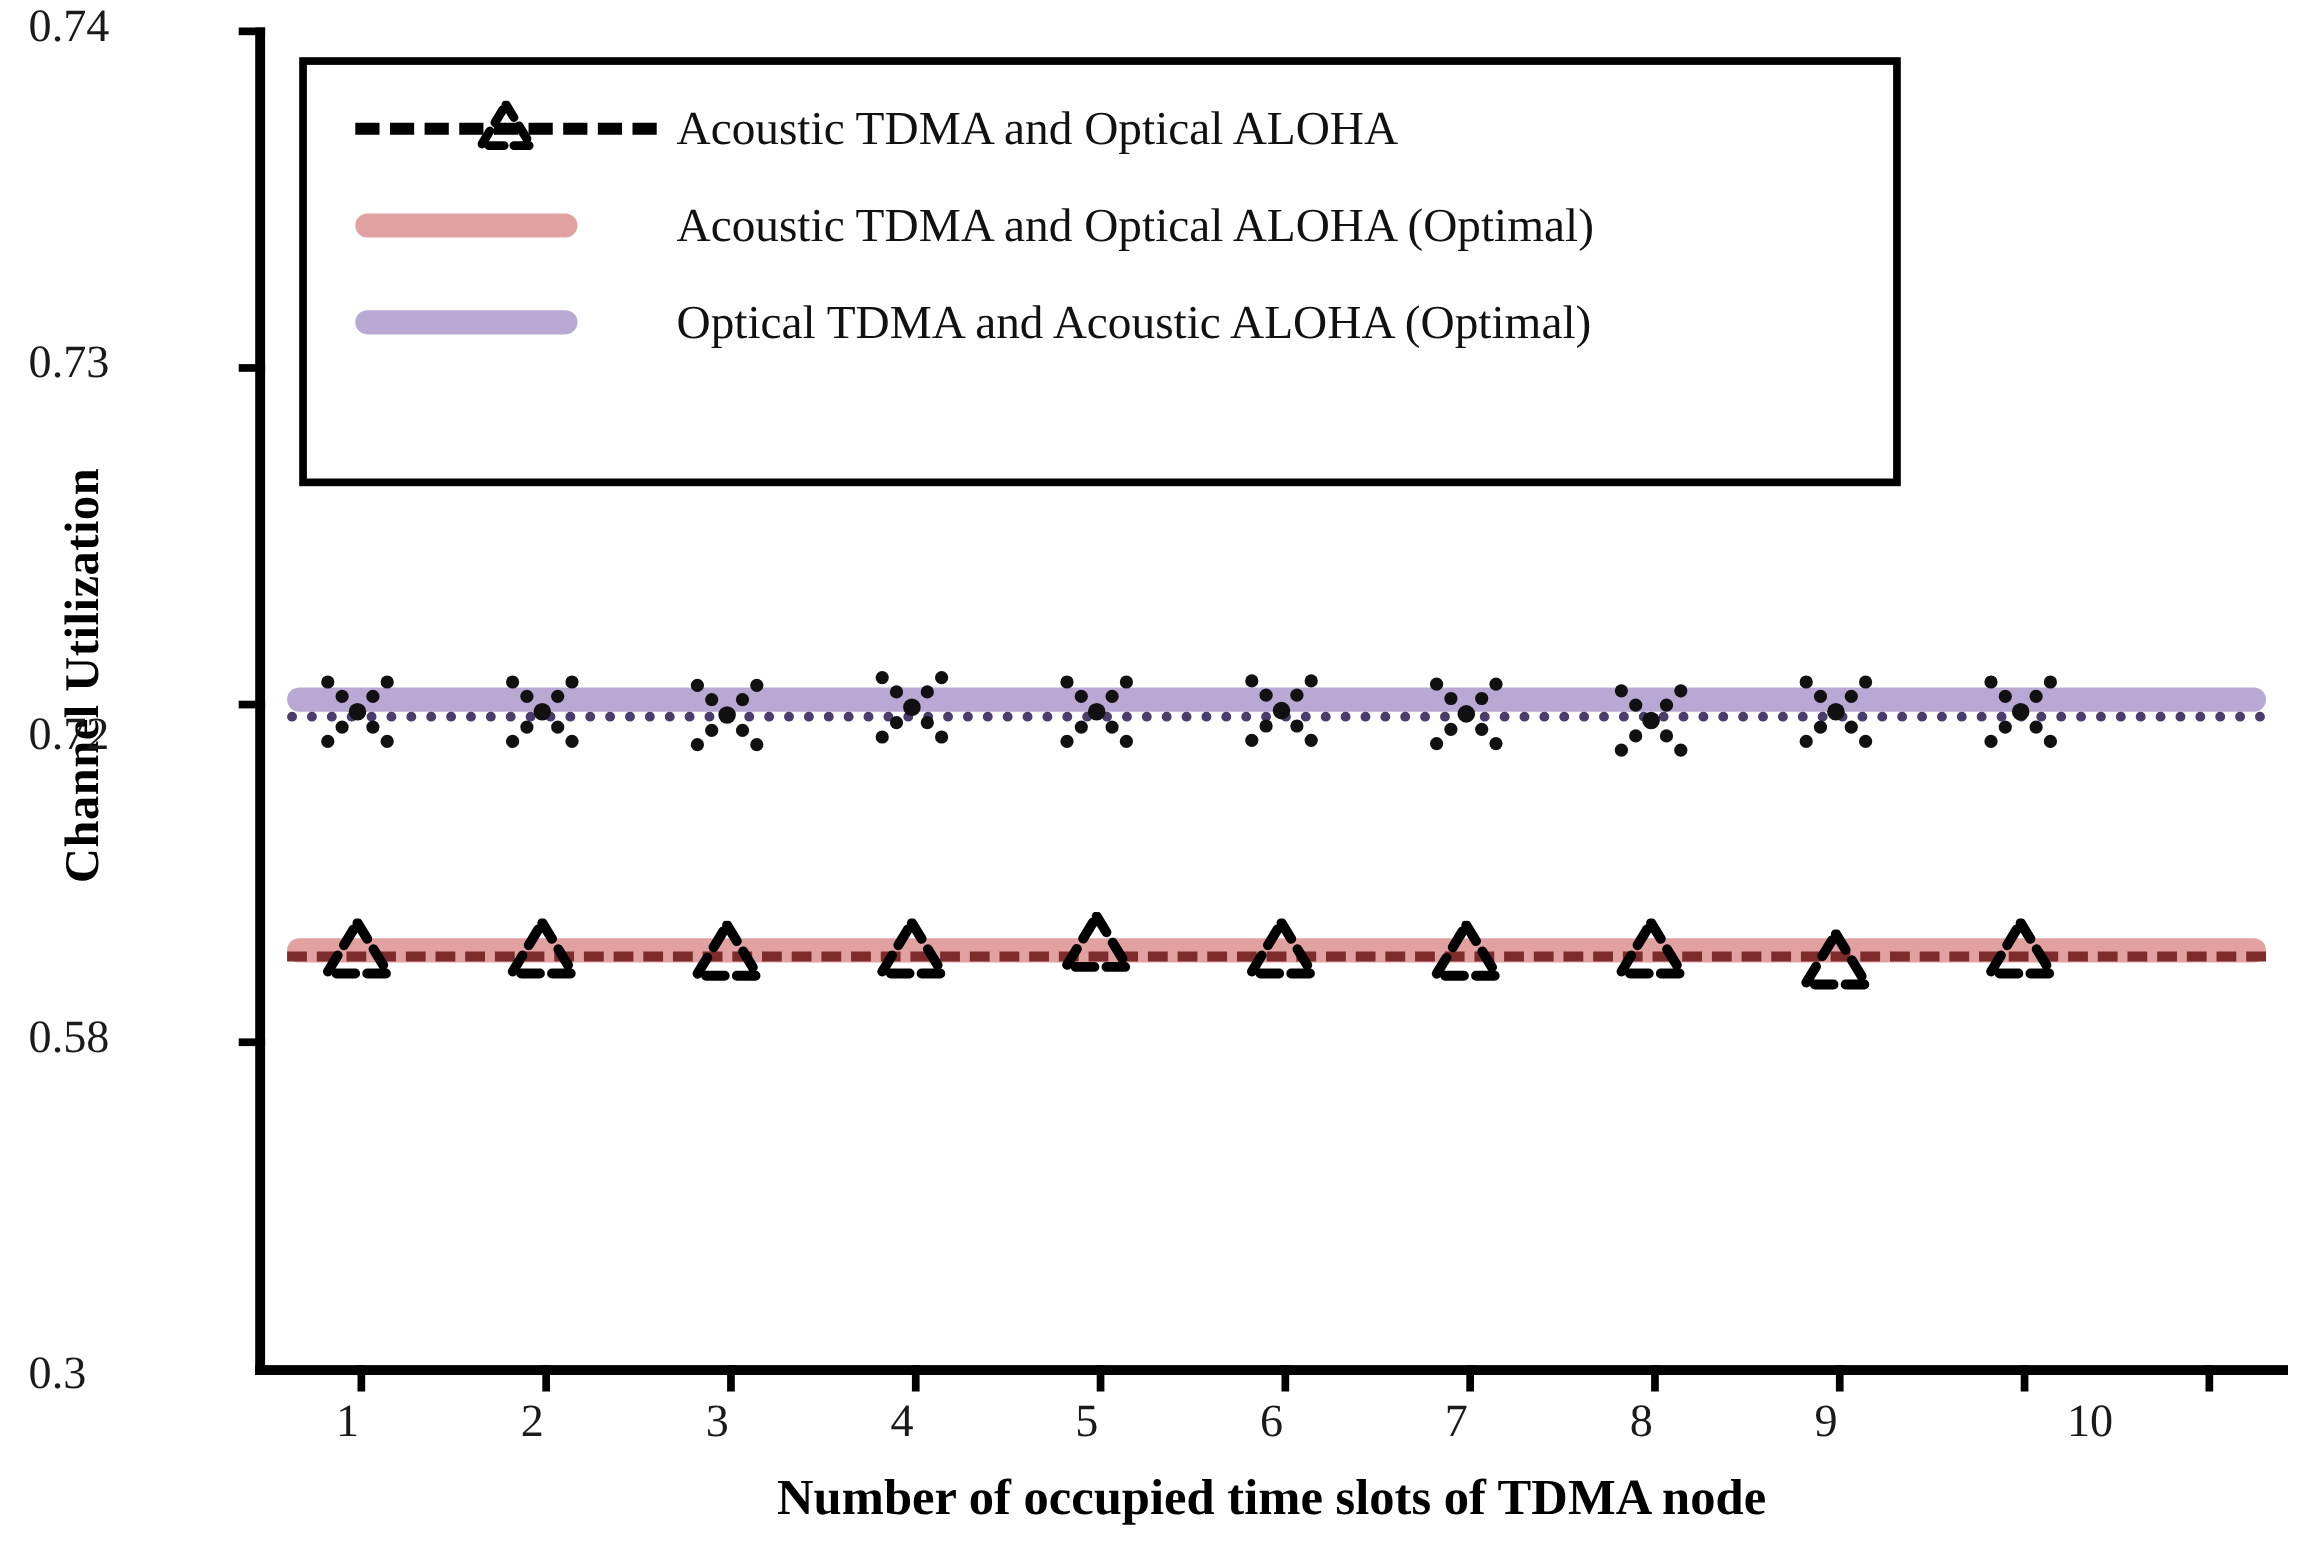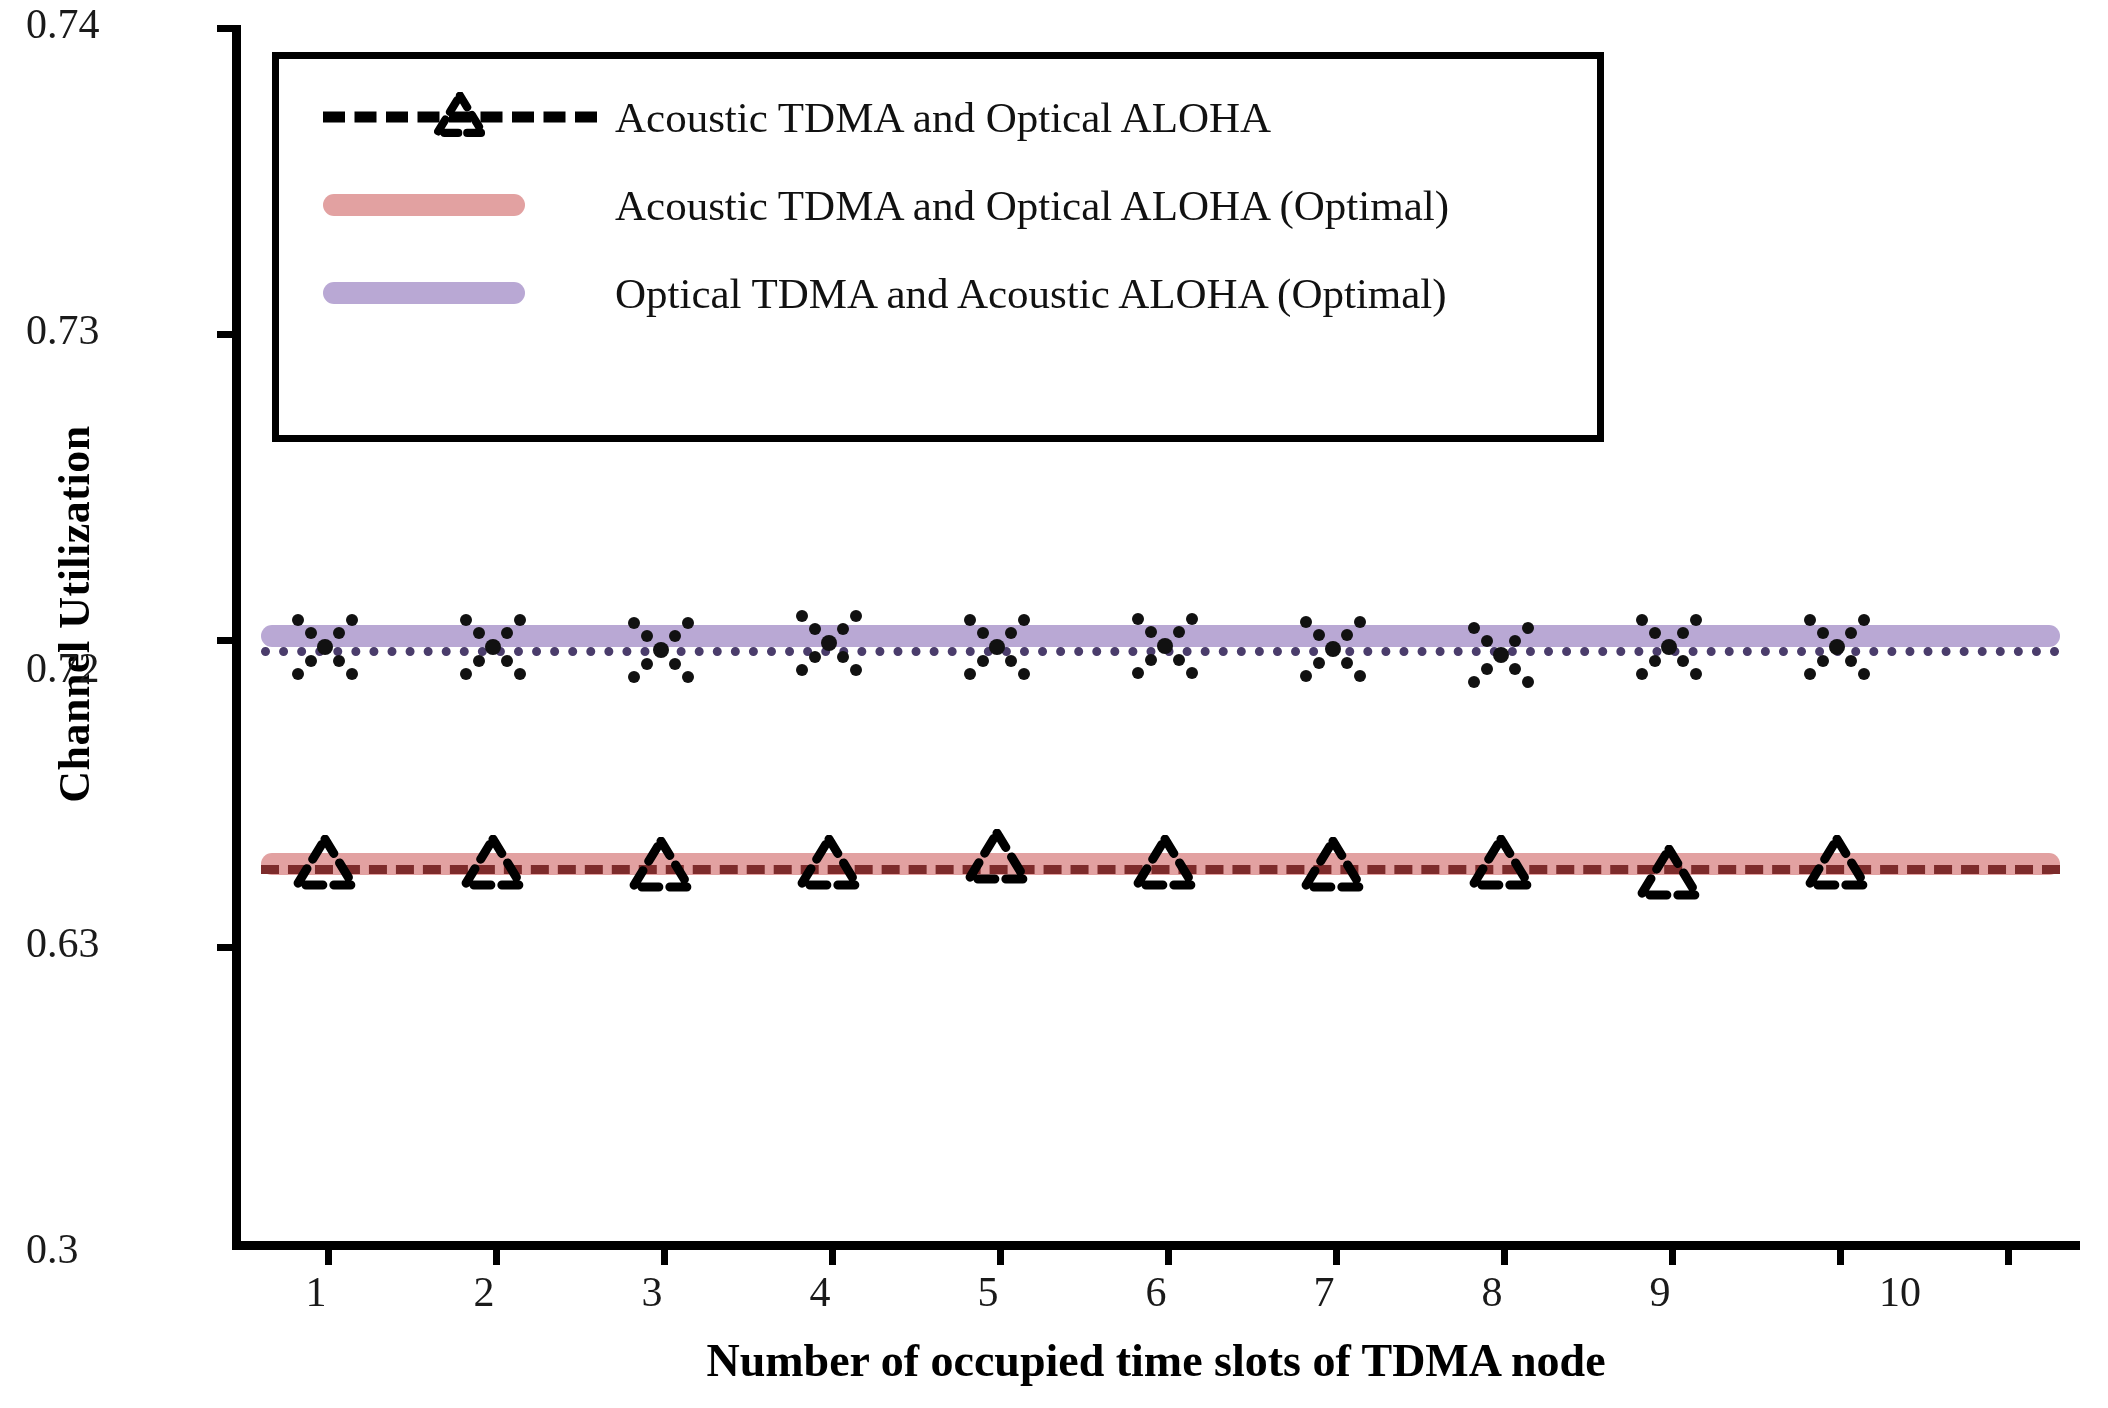--- a/index.html
+++ b/index.html
@@ -91,21 +91,21 @@
     text-align:center;
     font-family:"Liberation Serif",serif;
     font-weight:bold;font-size:46px;
     white-space:nowrap;
   }
 
   
   #legend{
     position:absolute;
     left:272px; top:52px;
-    width:1332px; height:390px;
+    width:1456px; height:390px;
     border:7px solid #000;
     background:#fff;
     box-sizing:border-box;
     padding:14px 0 0 0;
   }
   .legend-row{
     height:88px;
     display:flex;
     align-items:center;
   }
@@ -147,21 +147,21 @@
 </head>
 <body>
 
 <div id="figure">
 
   <div id="ylabel">Channel Utilization</div>
 
   <div class="ytick" style="top:0px;">0.74</div>
   <div class="ytick" style="top:306px;">0.73</div>
   <div class="ytick" style="top:644px;">0.72</div>
-  <div class="ytick" style="top:919px;">0.63</div>
+  <div class="ytick" style="top:919px;">0.58</div>
   <div class="ytick" style="top:1225px;">0.3</div>
 
   <div id="plot">
 
     <div class="ytickmark" style="top:0px;"></div>
     <div class="ytickmark" style="top:306px;"></div>
     <div class="ytickmark" style="top:612px;"></div>
     <div class="ytickmark" style="top:919px;"></div>
 
     <div class="xtickmark" style="left:84px;"></div>

